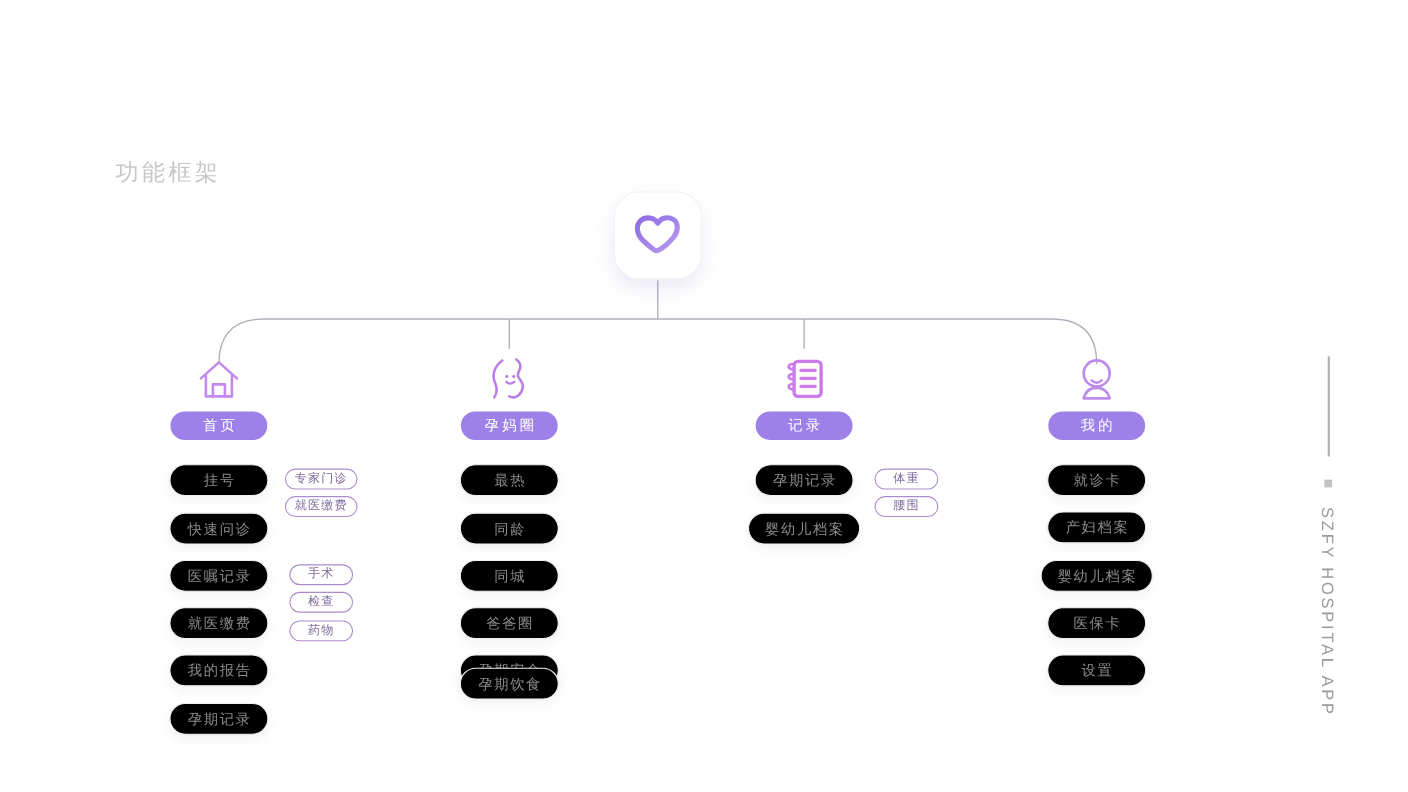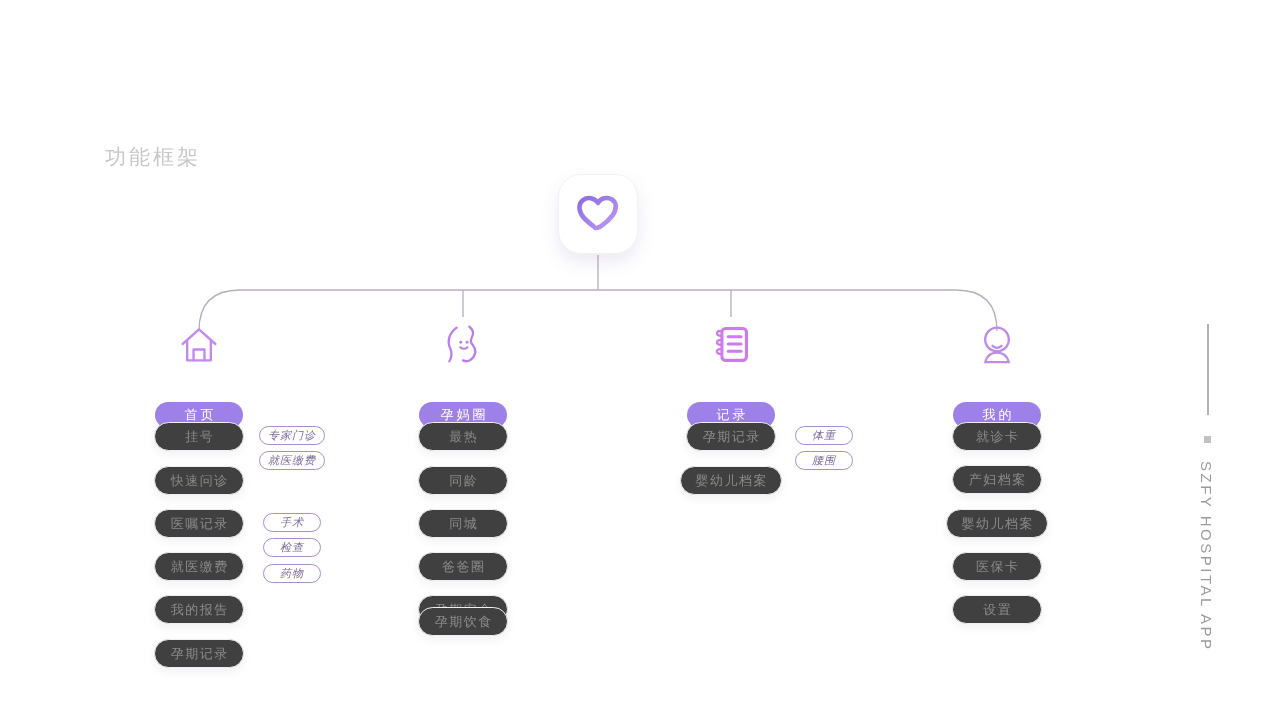--- a/index.html
+++ b/index.html
@@ -61,33 +61,32 @@
     transform: translateX(-50%);
     width: 88px; height: 26px;
     line-height: 26px;
     border-radius: 13px;
     background: #9d80e8;
     color: #ffffff;
     font-size: 13px;
     letter-spacing: 3px;
     text-align: center;
     text-indent: 3px;
-    margin-top: 28px;
   }
   
   .pill {
     position: absolute;
     transform: translateX(-50%);
     min-width: 90px;
     height: 29px;
     line-height: 27px;
     padding: 0 13px;
     border: 1px solid #f1eef5;
     border-radius: 15px;
-    background: #404040;
+    background: #000000;
     box-shadow: 0 4px 10px rgba(40,30,70,0.06);
     color: #8a8a8a;
     font-size: 13px;
     letter-spacing: 1.5px;
     text-align: center;
     text-indent: 1.5px;
     white-space: nowrap;
   }
   
   .subpill {
@@ -98,21 +97,20 @@
     line-height: 17px;
     padding: 0 8px;
     border: 1px solid #ab8dcd;
     border-radius: 10px;
     background: #ffffff;
     color: #7c6a9b;
     font-size: 11px;
     letter-spacing: 1px;
     text-align: center;
     white-space: nowrap;
-    font-style: italic;
   }
   
   .c1 { left: 199px; } .c2 { left: 463px; } .c3 { left: 731px; } .c4 { left: 997px; }
   .s1 { left: 292px; } .s3 { left: 824px; }
   
   .rail-line {
     position: absolute;
     left: 1207px; top: 324px;
     width: 2px; height: 91px;
     background: #b2b2b2;

